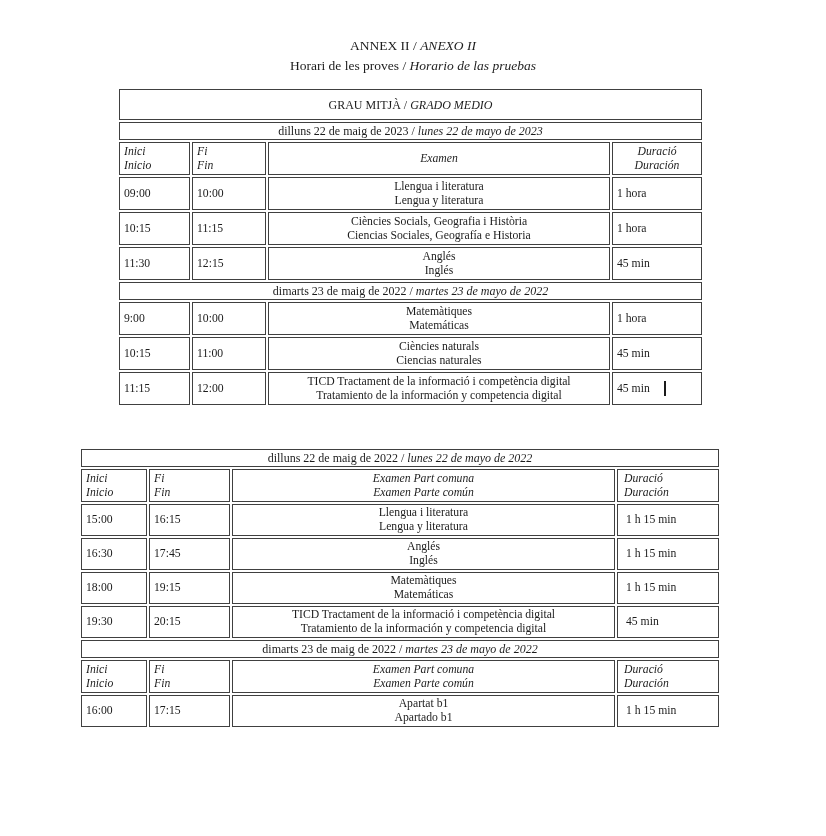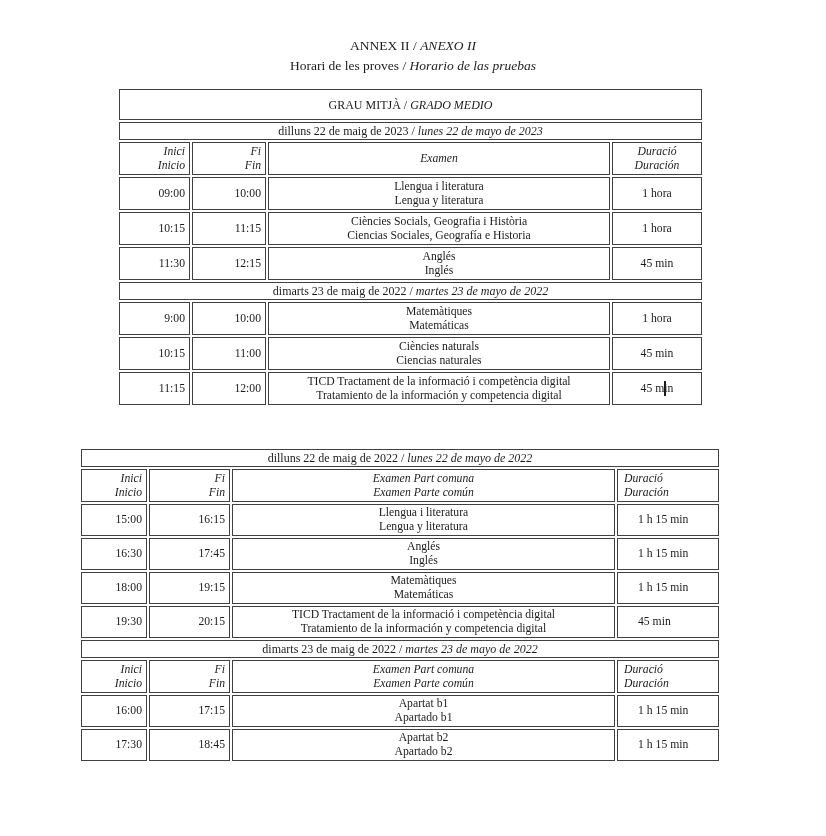--- a/index.html
+++ b/index.html
@@ -35,35 +35,35 @@
     box-sizing: border-box;
     padding: 1px 4px;
     vertical-align: middle;
     font-size: 11.7px;
     line-height: 14px;
     background: #ffffff;
   }
   #table1 { left: 117px; top: 87px; }
   #table2 { left: 79px;  top: 447px; }
 
-  td.c   { text-align: right; }
+  td.c   { text-align: left; }
   td.exam { text-align: center; padding-left: 6px; }
   .es, .hdr-row .sub { }
   tr.hdr-row td { font-style: italic; }
   tr.sec-row td, tr.day-row td { text-align: center; font-size: 12px; }
 
   tr.sec-row td  { height: 31px; }
   tr.day-row td  { height: 15px; }
   tr.hdr-row td  { height: 33px; }
   #table1 tr.data-row td { height: 33px; }
   #table2 tr.data-row td { height: 31px; }
 
   
-  #table1 td.dur { text-align: center; }
-  #table2 td.dur { text-align: left; padding-left: 20px; }
+  #table1 td.dur { text-align: left; }
+  #table2 td.dur { text-align: left; padding-left: 8px; }
   #table2 tr.hdr-row td.durh { text-align: left; padding-left: 6px; }
   #table1 tr.hdr-row td.durh { text-align: center; }
 
   
   td.caret-cell { position: relative; }
   .caret {
     position: absolute;
     left: calc(50% + 7px);
     top: 8px;
     width: 2px;
@@ -260,25 +260,16 @@
     </tr>
     <tr class="data-row">
       <td class="c">16:00</td>
       <td class="c">17:15</td>
       <td class="exam">
             <div>Apartat b1</div>
             <div class="es">Apartado b1</div>
           </td>
       <td class="dur">1 h 15 min</td>
     </tr>
-    <tr class="data-row">
-      <td class="c">17:30</td>
-      <td class="c">18:45</td>
-      <td class="exam">
-            <div>Apartat b2</div>
-            <div class="es">Apartado b2</div>
-          </td>
-      <td class="dur">1 h 15 min</td>
-    </tr>
   </tbody>
     </table>
 
 </div>
 
 </body></html>

